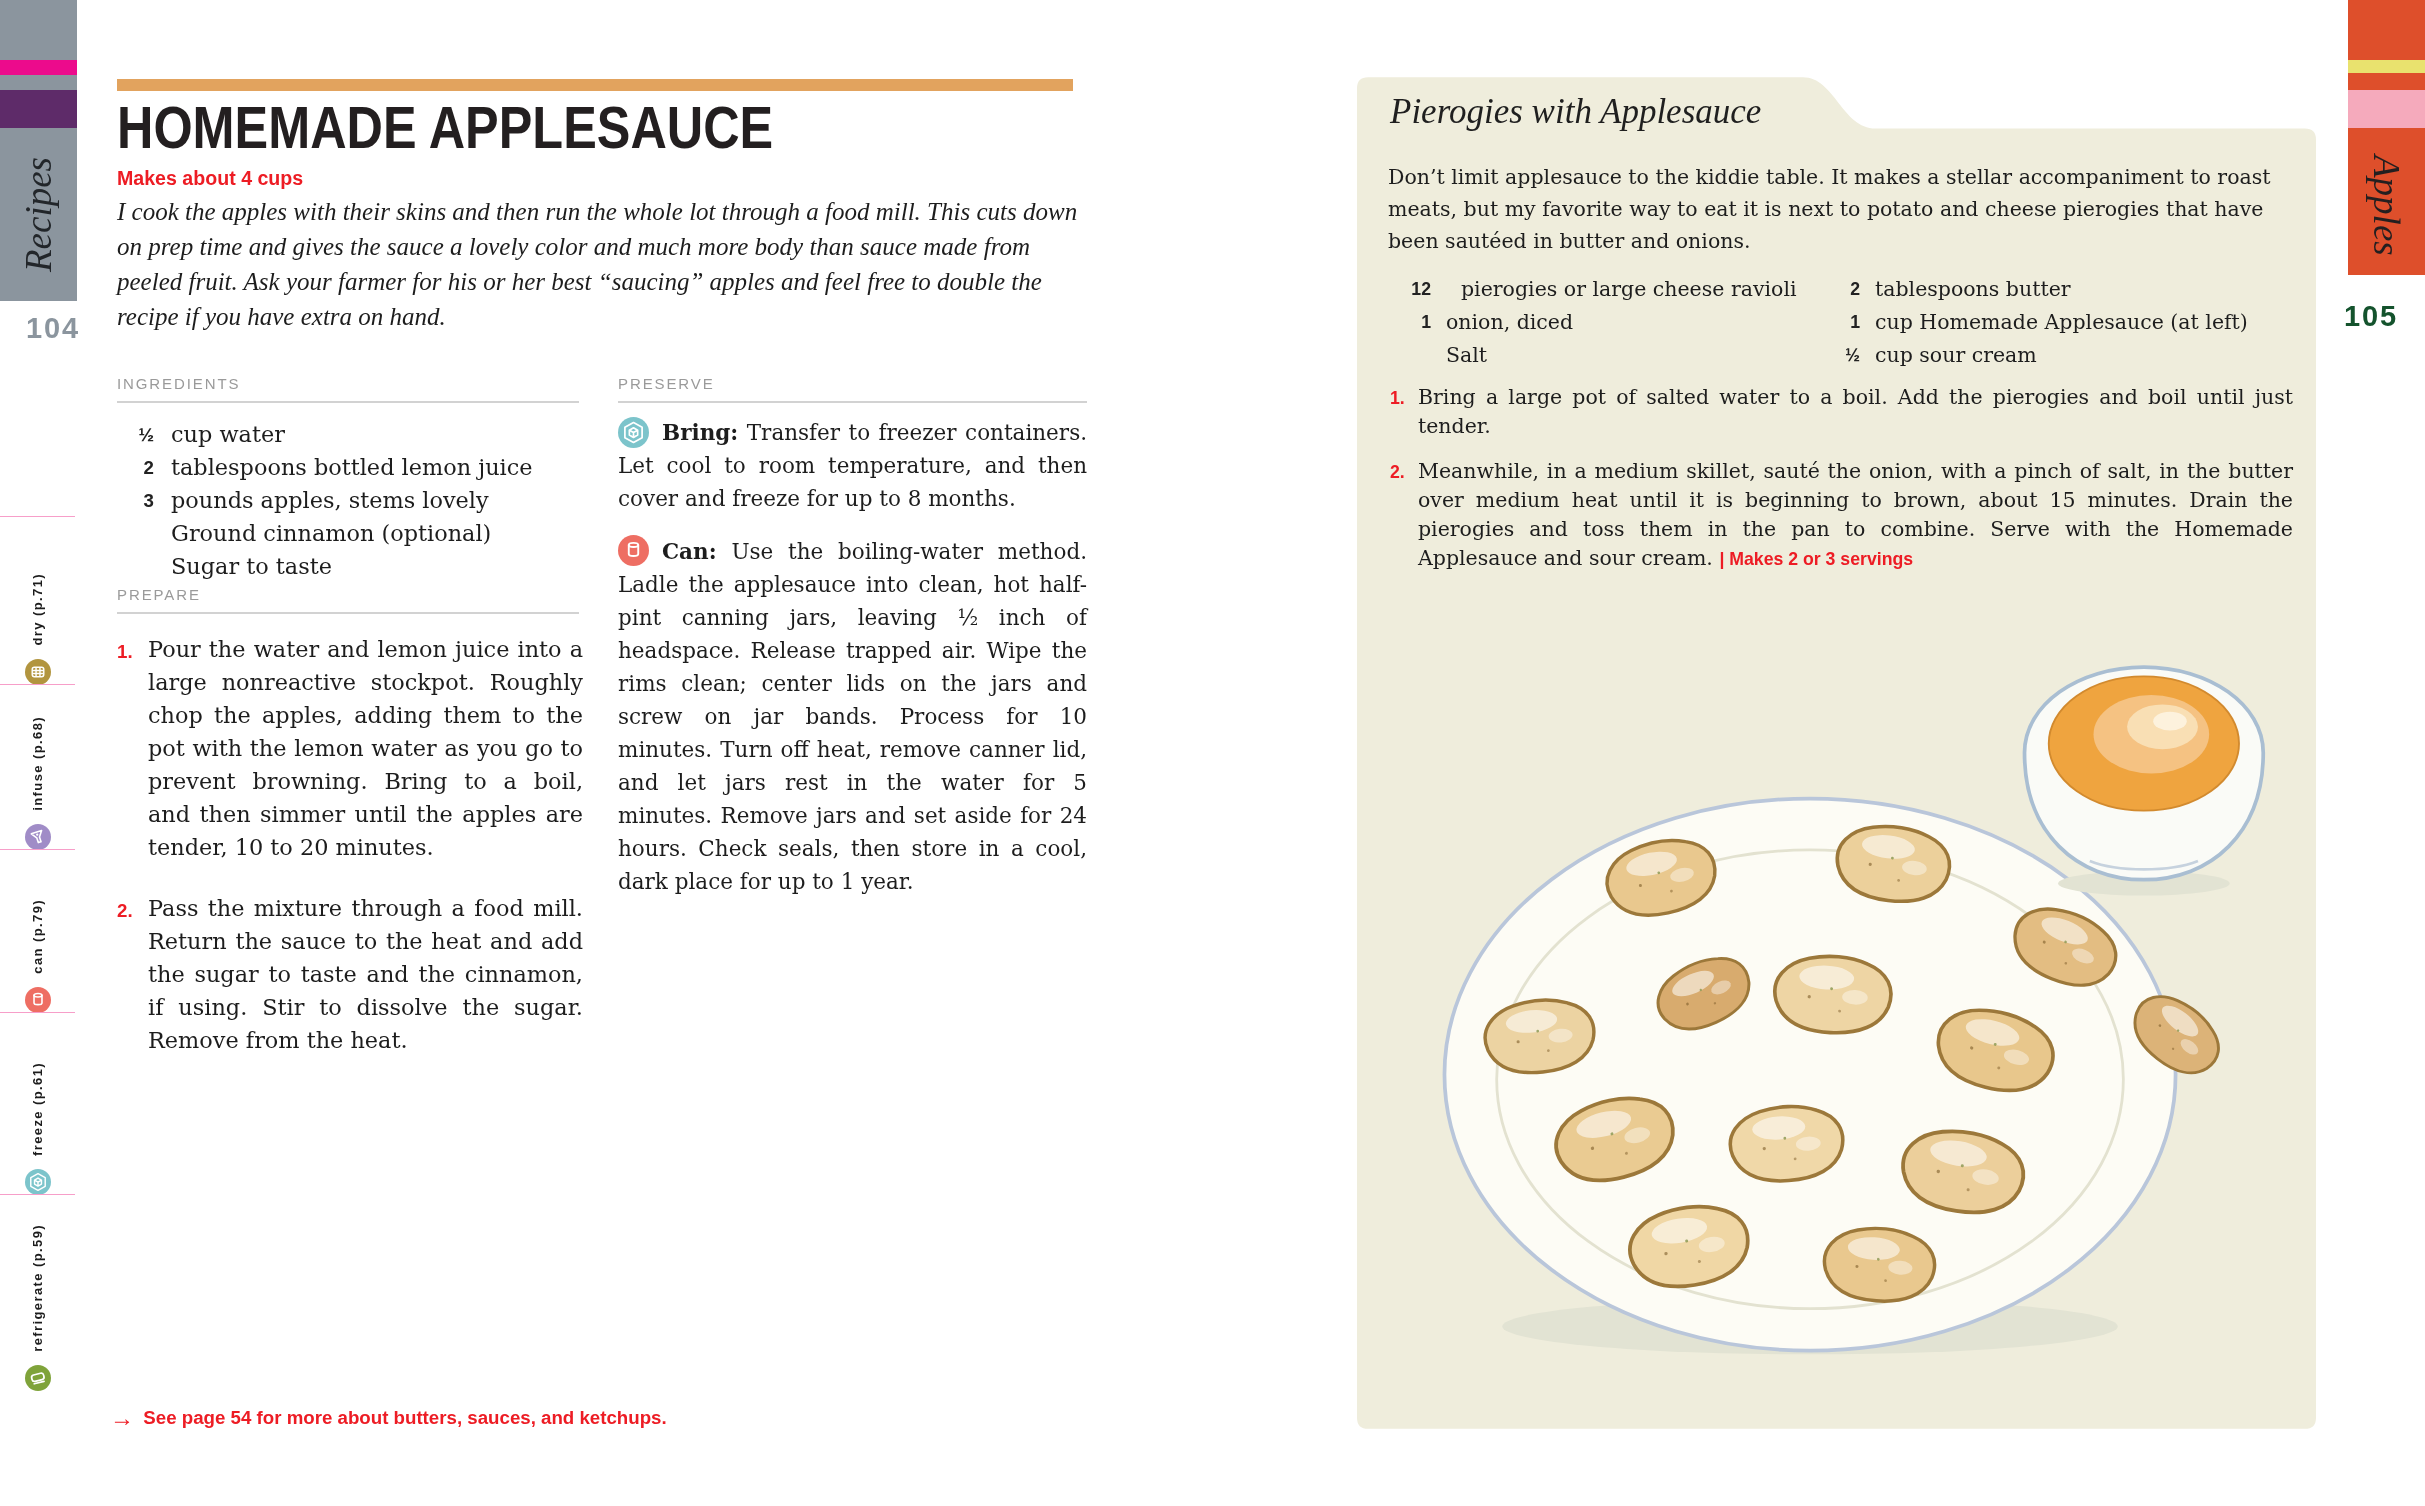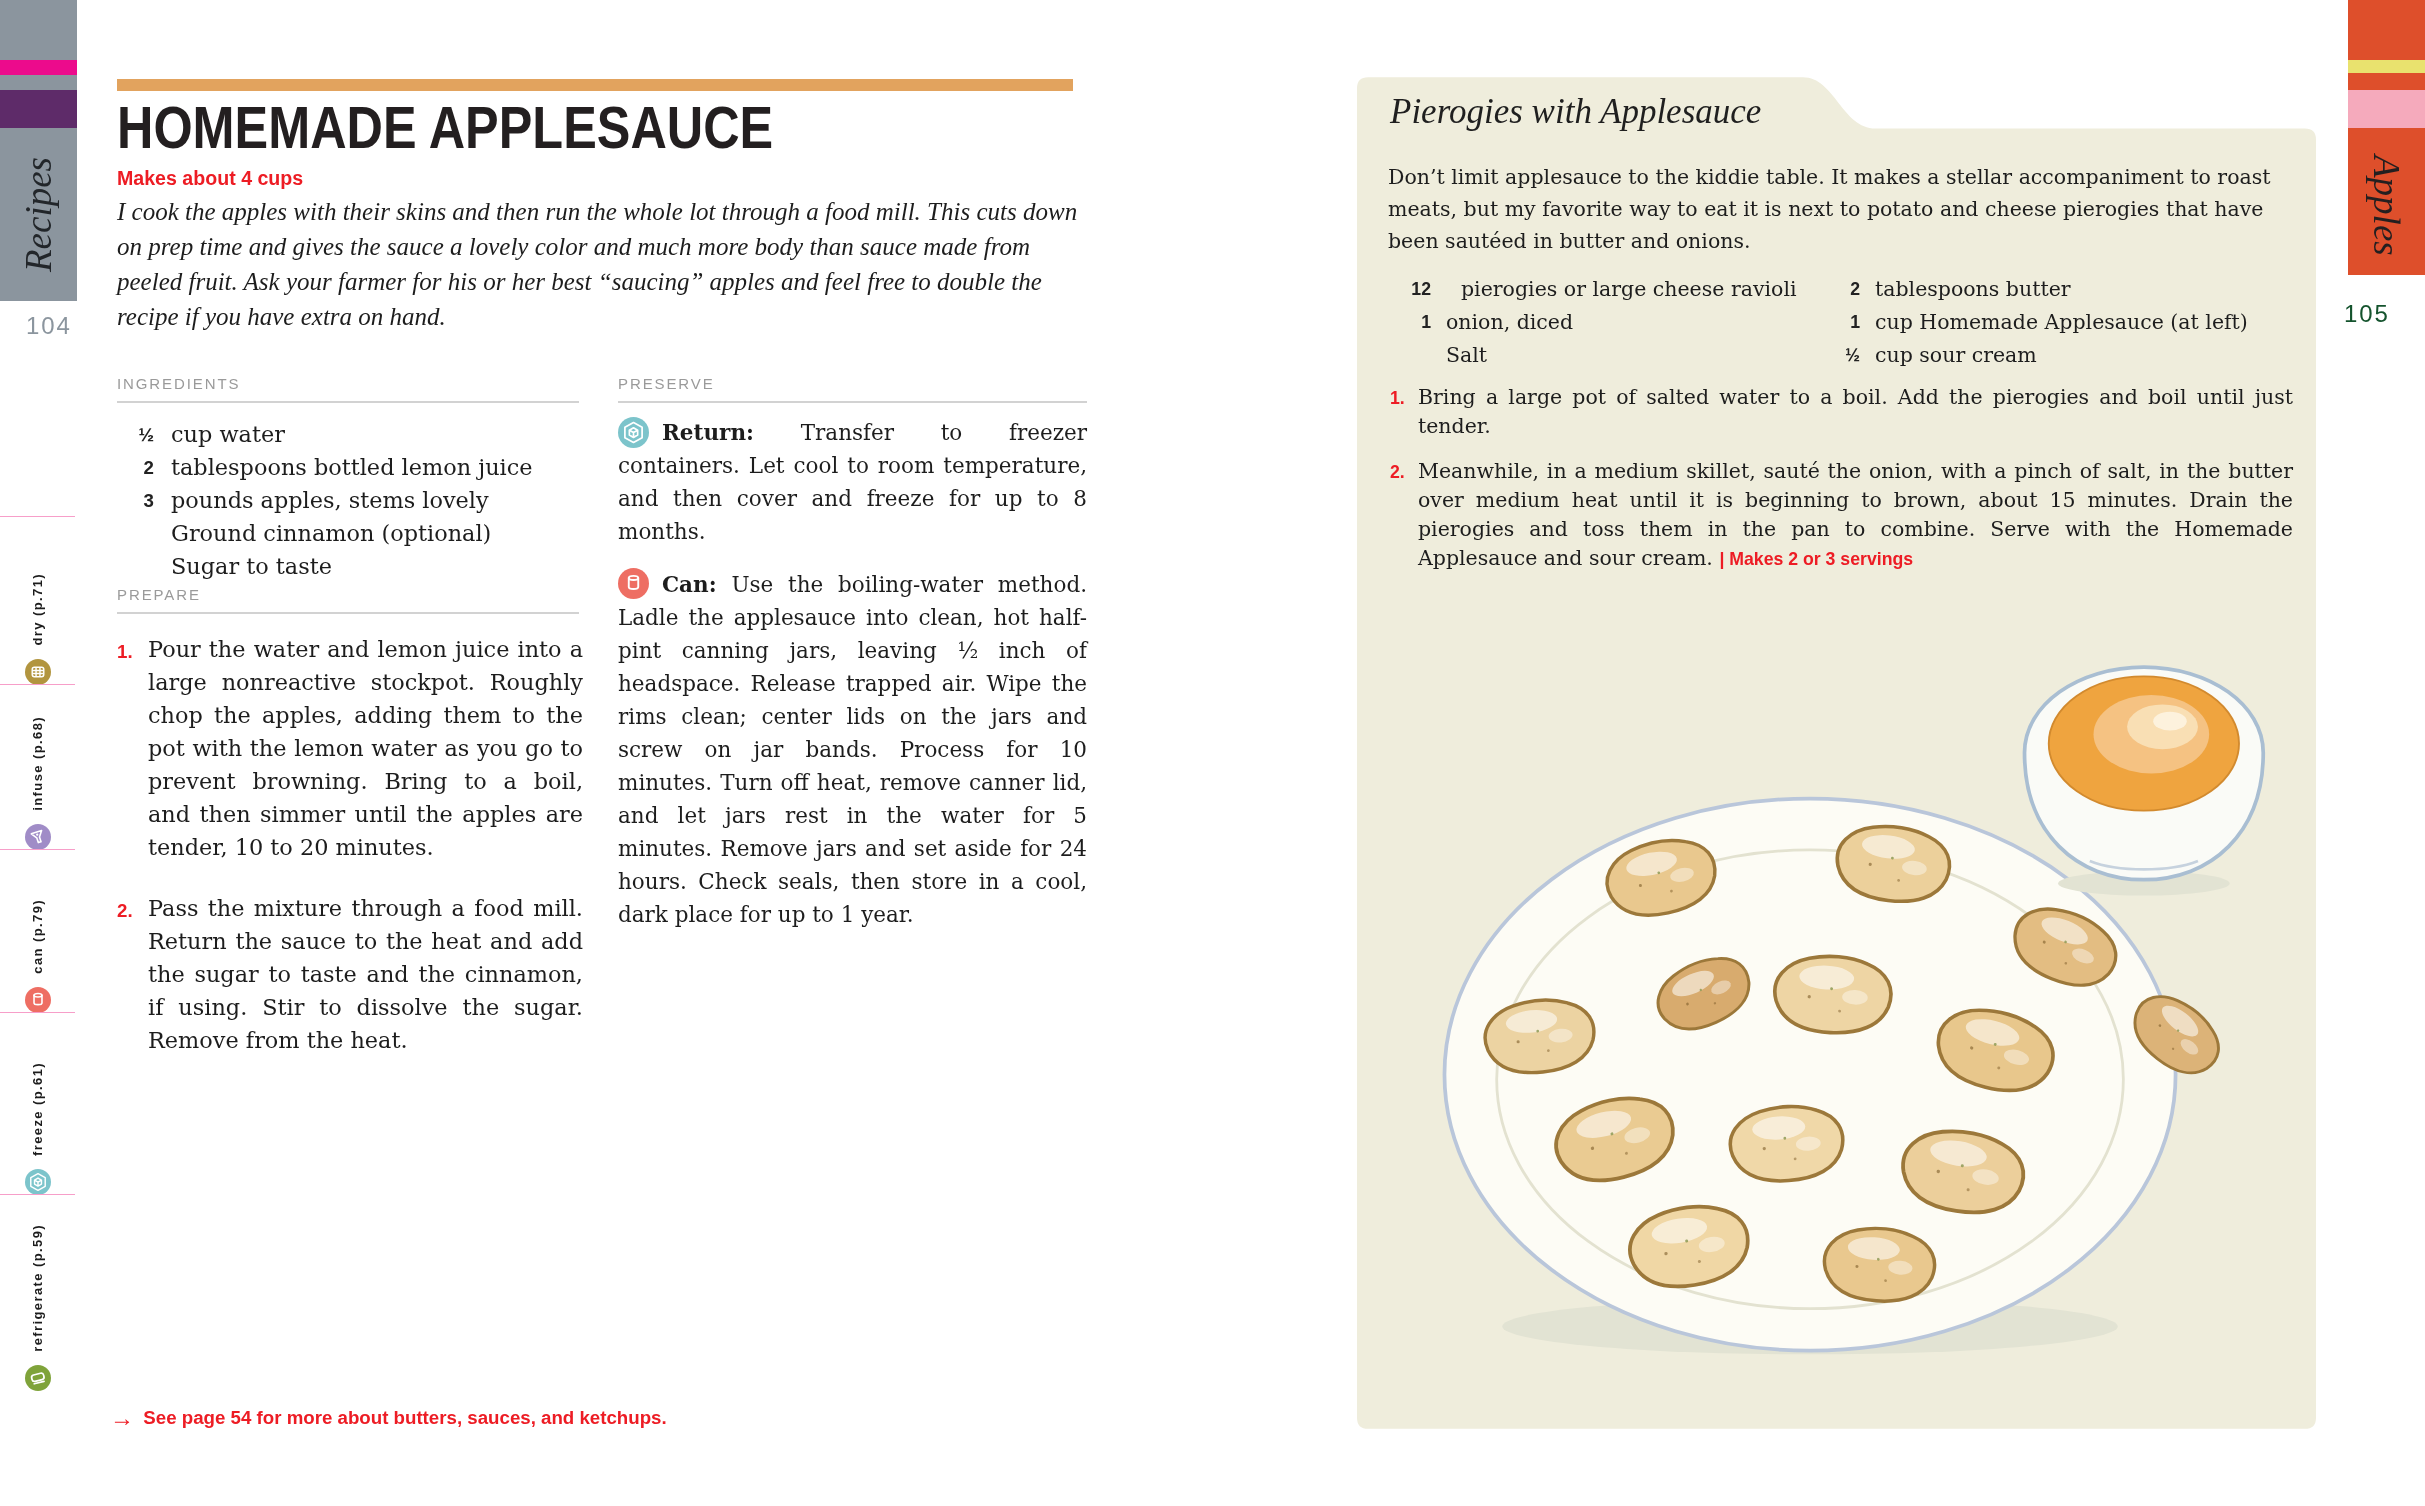--- a/index.html
+++ b/index.html
@@ -8,21 +8,21 @@
   .abs{position:absolute;}
 
   
   .folio-left{left:0;top:0;width:77px;height:301px;background:#8b959e;}
   .folio-right{left:2348px;top:0;width:77px;height:275px;background:#de4f2b;}
   .stripe{position:absolute;left:0;width:100%;}
   .vert-btt{writing-mode:vertical-rl;transform:rotate(180deg);}
   .vert-ttb{writing-mode:vertical-rl;}
   .folio-script{font-family:"Liberation Serif",serif;font-style:italic;font-size:37px;color:#22262a;}
   .folio-script-r{font-family:"Liberation Serif",serif;font-style:italic;font-size:37px;color:#231f20;}
-  .folio-num{font-family:"Liberation Sans",sans-serif;font-weight:400;font-size:24px;letter-spacing:1.9px;}
+  .folio-num{font-family:"Liberation Sans",sans-serif;font-weight:700;font-size:29px;letter-spacing:1.9px;}
   .flexcenter{display:flex;align-items:center;justify-content:center;}
 
   
   .rail-tab{left:0;width:75px;border-top:1.9px solid #f79ec9;display:flex;flex-direction:column;
             align-items:center;justify-content:flex-end;gap:13px;}
   .rail-label{font-family:"Liberation Sans",sans-serif;font-weight:700;font-size:13px;
               letter-spacing:1.4px;color:#1c1c1c;}
   .rail-ico{width:26px;height:26px;}
 
   
@@ -200,21 +200,21 @@
       <span>Pass the mixture through a food mill. Return the sauce to the heat and add the sugar to taste and the cinnamon, if using. Stir to dissolve the sugar. Remove from the heat.</span>
     </div>
   </div>
 
   <div class="abs colhead" style="left:618px;top:375px">PRESERVE</div>
   <div class="abs rule" style="left:618px;top:401px;width:469px"></div>
   <div class="abs" style="left:618px;top:416px;width:469px">
     <p class="preserve-p">
       <svg class="pres-ico" viewBox="0 0 36 36">
           <use href="#ico-freeze"></use>
-        </svg><b>Return:</b>
+        </svg><b>Bring:</b>
       <span>Transfer to freezer containers. Let cool to room temperature, and then cover and freeze for up to 8 months.</span>
     </p>
     <p class="preserve-p">
       <svg class="pres-ico" viewBox="0 0 36 36">
           <use href="#ico-can"></use>
         </svg><b>Can:</b>
       <span>Use the boiling-water method. Ladle the applesauce into clean, hot half-pint canning jars, leaving ½ inch of headspace. Release trapped air. Wipe the rims clean; center lids on the jars and screw on jar bands. Process for 10 minutes. Turn off heat, remove canner lid, and let jars rest in the water for 5 minutes. Remove jars and set aside for 24 hours. Check seals, then store in a cool, dark place for up to 1 year.</span>
     </p>
   </div>
 

